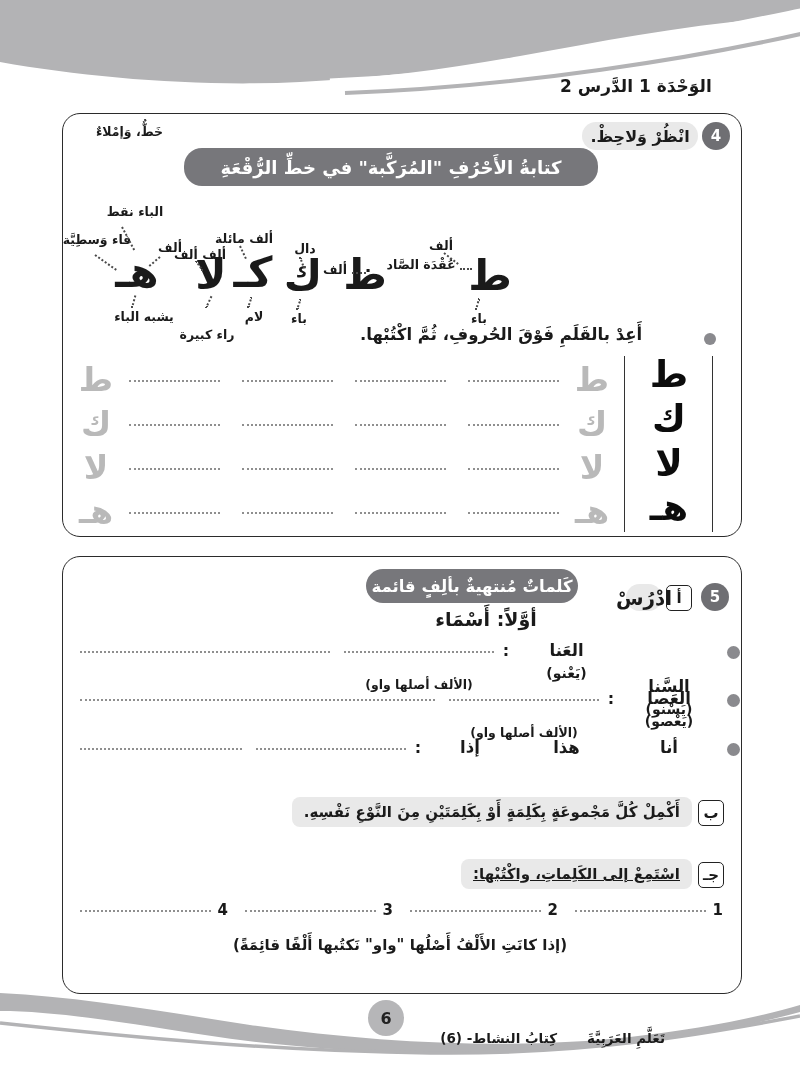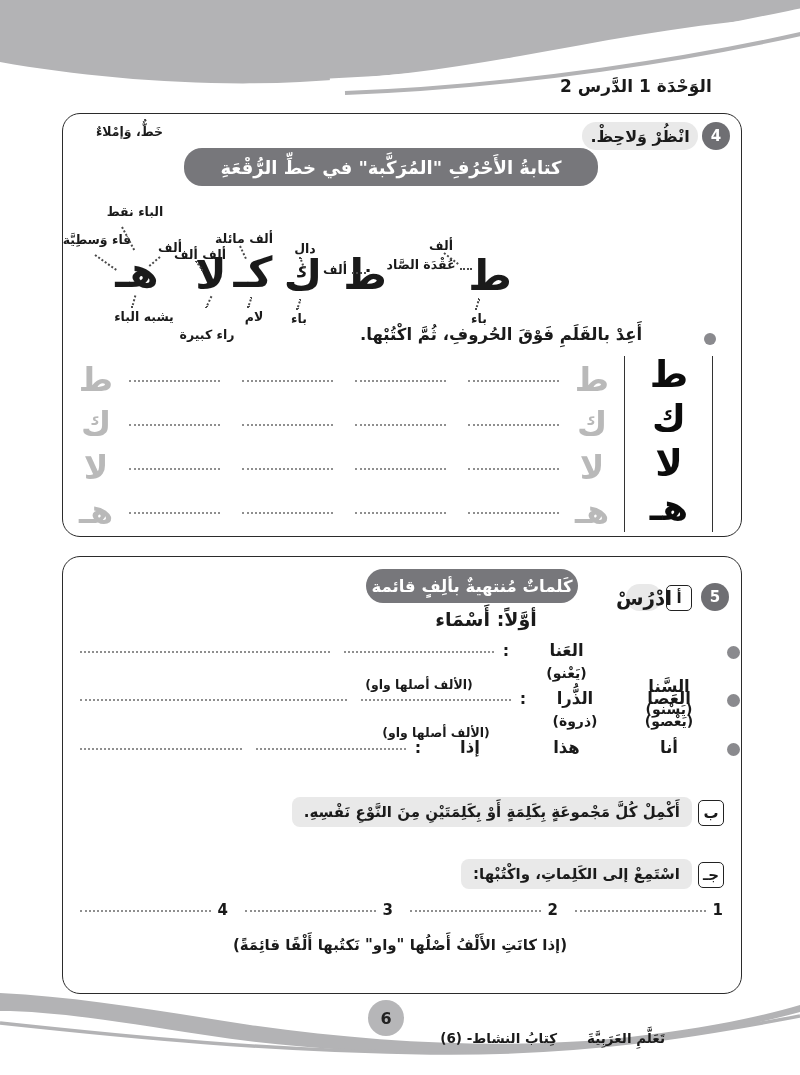--- a/index.html
+++ b/index.html
@@ -187,24 +187,20 @@
     </span>
     <span class="seg2"></span>
   </div>
 
   <div class="w-row" style="top:689px;">
     <span class="rb"></span>
     <span class="wblk" style="width:100px;">
       <span class="w" style="display:block;">العَصا</span>
       <span class="s" style="display:block;">(يَعْصو)</span>
     </span>
-    <span class="wblk" style="width:88px;">
-      <span class="w" style="display:block;">الذُّرا</span>
-      <span class="s" style="display:block;">(ذروة)</span>
-    </span>
     <span class="w-colon">:</span>
     <span class="noteblk">
       <span class="seg" style="display:block;"></span>
       <span class="nt" style="display:block;">(الألف أصلها واو)</span>
     </span>
     <span class="seg2"></span>
   </div>
 
   <div class="w-row" style="top:738px;">
     <span class="rb"></span>
@@ -221,21 +217,21 @@
     <span class="noteblk">
       <span class="seg" style="display:block;"></span>
     </span>
     <span class="seg2"></span>
   </div>
 
   <div class="part-box" style="left:698px;top:800px;">ب</div>
   <div class="part-text" style="right:108px;top:797px;">أَكْمِلْ كُلَّ مَجْموعَةٍ بِكَلِمَةٍ أَوْ بِكَلِمَتَيْنِ مِنَ النَّوْعِ نَفْسِهِ.</div>
 
   <div class="part-box" style="left:698px;top:862px;">جـ</div>
-  <div class="part-text" style="right:108px;top:859px;">اسْتَمِعْ إلى الكَلِماتِ، واكْتُبْها:</div>
+  <div class="part-text" style="right:108px;top:859px;text-decoration:underline;">اسْتَمِعْ إلى الكَلِماتِ، واكْتُبْها:</div>
 
   <div class="numlines">
     <span class="item">
       <span class="n">1</span>
       <span class="seg"></span>
     </span>
     <span class="item">
       <span class="n">2</span>
       <span class="seg"></span>
     </span>

